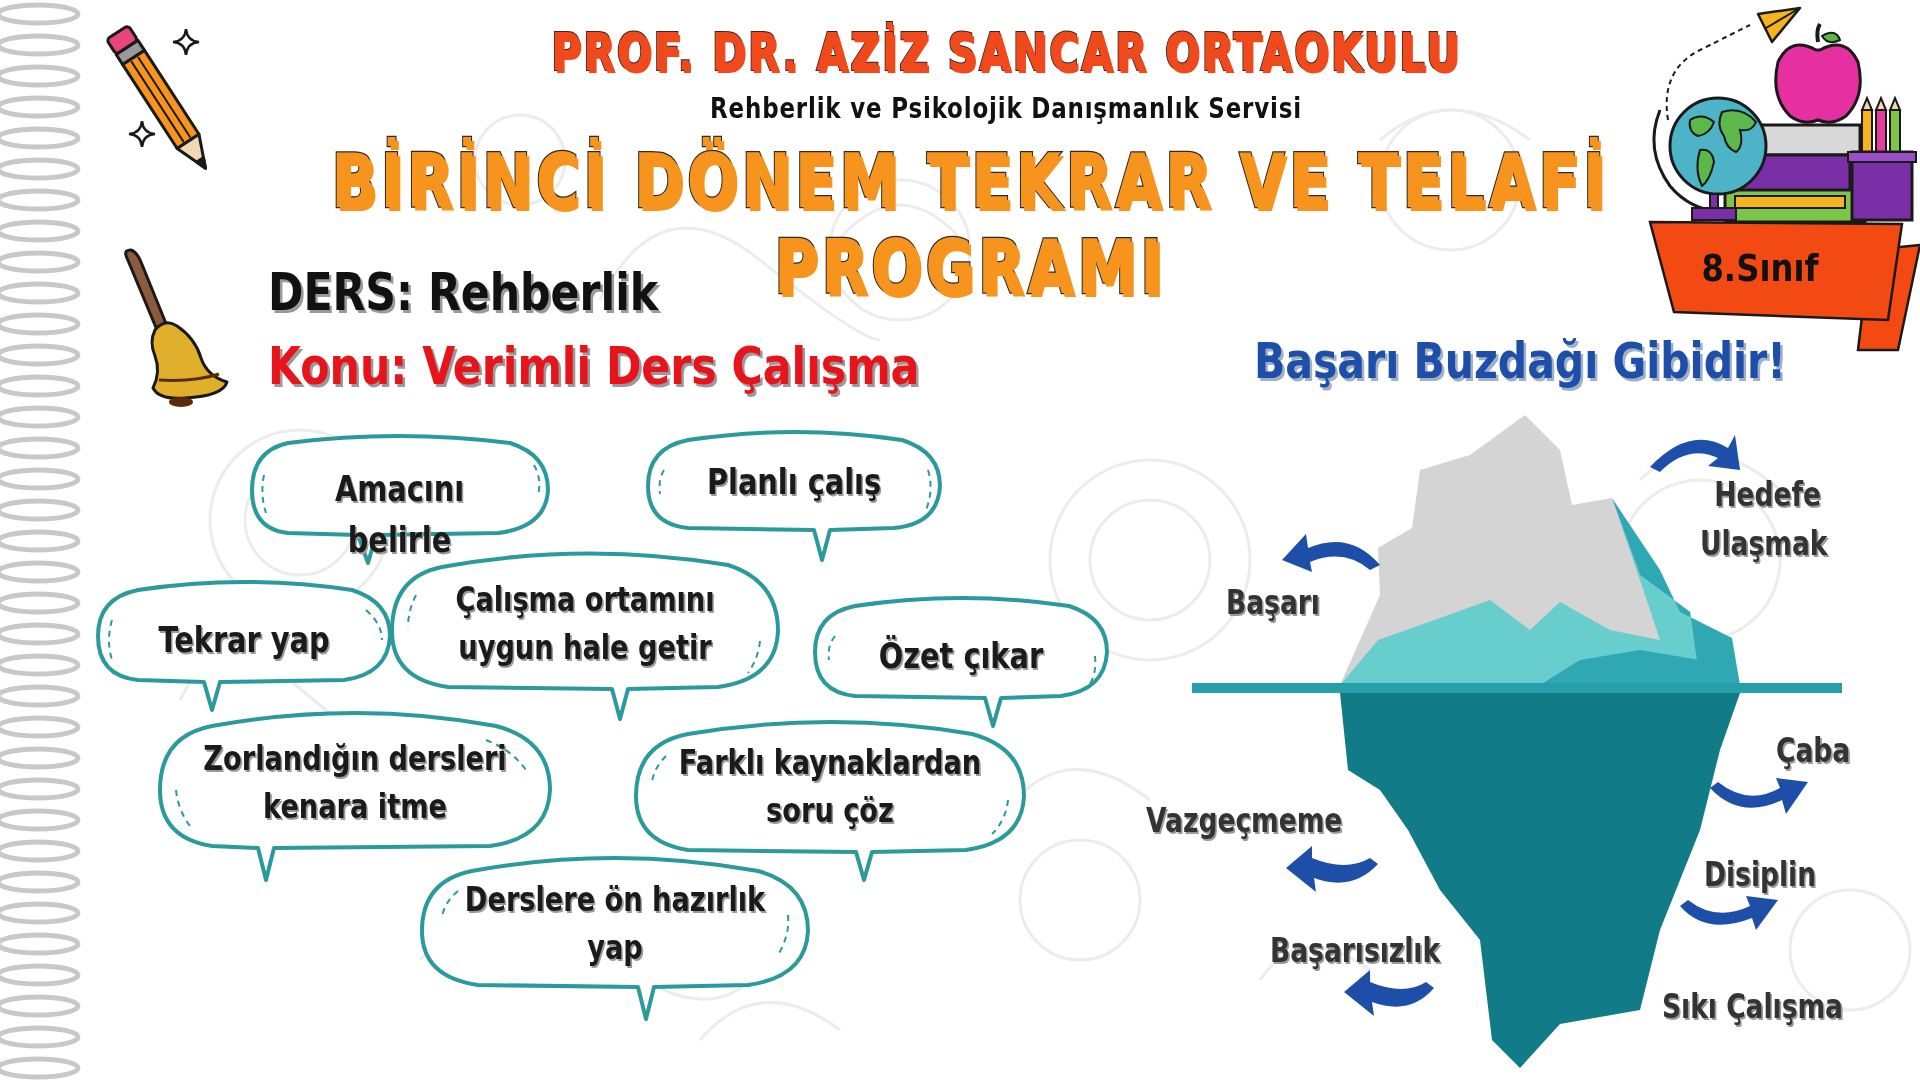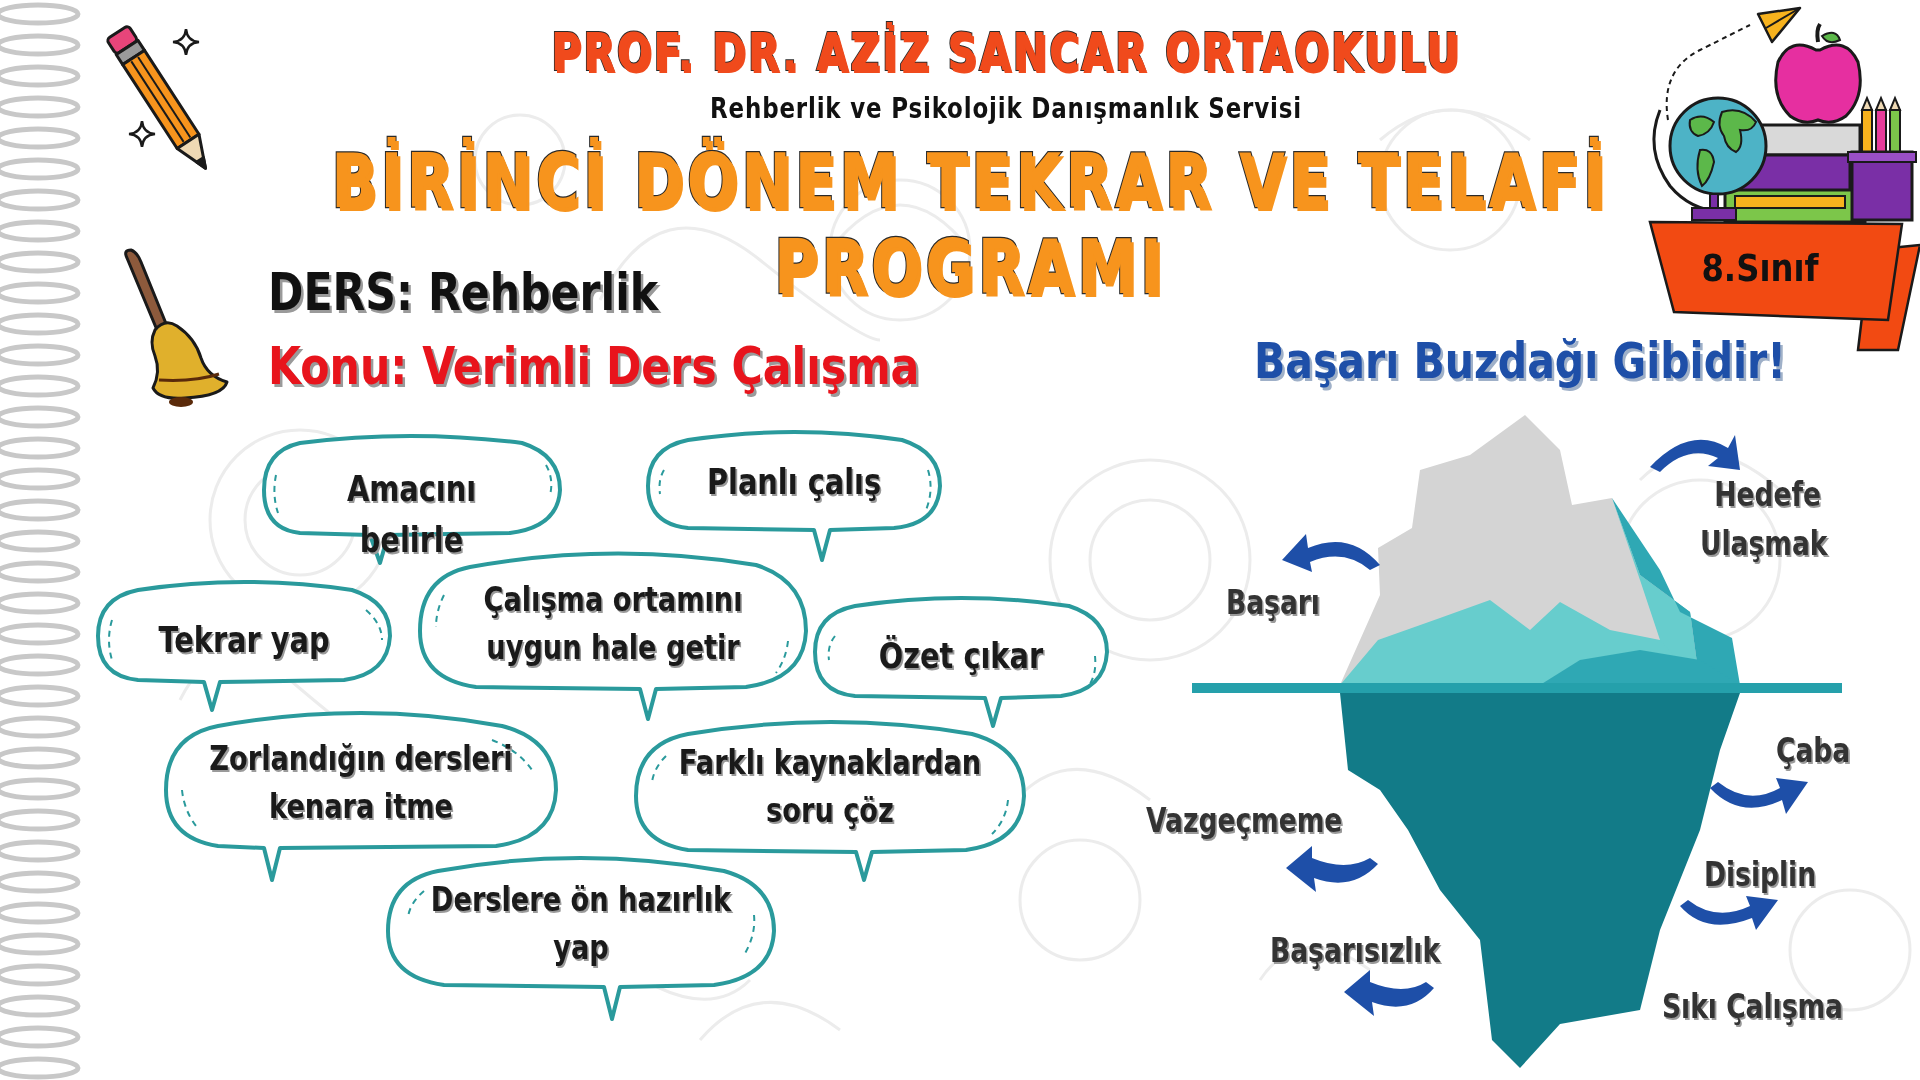--- a/index.html
+++ b/index.html
@@ -194,21 +194,21 @@
   <g>
     <polygon points="230,250 280,245 258,350 218,350" fill="#f24a12" stroke="#1a1a1a" stroke-width="2.5"></polygon>
     <polygon points="10,222 262,224 248,320 34,312" fill="#f24a12" stroke="#1a1a1a" stroke-width="2.5"></polygon>
   </g>
 </svg>
 <div class="abs banner-text">8.Sınıf</div>
 
 <div class="abs t-ders">DERS: Rehberlik</div>
 <div class="abs t-konu">Konu: Verimli Ders Çalışma</div>
 
-<div class="bubble" style="left:260px;top:435px;width:303px;height:130px">
+<div class="bubble" style="left:248px;top:435px;width:303px;height:130px">
   <svg width="303" height="130" viewBox="0 0 303 130">
     <path d="M40 8 Q150 -6 262 8 Q300 20 300 55 Q298 92 250 98 L128 100 L120 128 L110 100 L40 98 Q4 94 4 55 Q4 16 40 8Z" fill="#fff" stroke="#2a9a9c" stroke-width="4" stroke-linejoin="round"></path>
     <path d="M16 40 Q12 60 18 78" fill="none" stroke="#2a9a9c" stroke-width="2" stroke-dasharray="6 5"></path>
     <path d="M286 30 Q294 44 290 60" fill="none" stroke="#2a9a9c" stroke-width="2" stroke-dasharray="6 5"></path>
   </svg>
   <div class="txt" style="top:28px;font-size:36px">Amacını belirle</div>
 </div>
 
 <div class="bubble" style="left:644px;top:430px;width:300px;height:132px">
   <svg width="300" height="132" viewBox="0 0 300 132">
@@ -221,42 +221,42 @@
 
 <div class="bubble" style="left:94px;top:580px;width:300px;height:132px">
   <svg width="300" height="132" viewBox="0 0 300 132">
     <path d="M44 10 Q150 -6 258 10 Q296 22 296 56 Q294 94 250 100 L126 102 L118 130 L110 102 L44 100 Q4 96 4 56 Q4 18 44 10Z" fill="#fff" stroke="#2a9a9c" stroke-width="4" stroke-linejoin="round"></path>
     <path d="M18 40 Q12 60 18 80" fill="none" stroke="#2a9a9c" stroke-width="2" stroke-dasharray="6 5"></path>
     <path d="M272 30 Q288 44 288 60" fill="none" stroke="#2a9a9c" stroke-width="2" stroke-dasharray="6 5"></path>
   </svg>
   <div class="txt" style="top:34px;font-size:36px">Tekrar yap</div>
 </div>
 
-<div class="bubble" style="left:416px;top:551px;width:394px;height:170px">
+<div class="bubble" style="left:388px;top:551px;width:394px;height:170px">
   <svg width="394" height="170" viewBox="0 0 394 170">
     <path d="M54 16 Q196 -10 340 14 Q390 30 390 80 Q388 128 330 136 L240 138 L232 168 L224 138 L60 136 Q4 128 4 80 Q4 26 54 16Z" fill="#fff" stroke="#2a9a9c" stroke-width="4" stroke-linejoin="round"></path>
     <path d="M28 44 Q20 60 20 76" fill="none" stroke="#2a9a9c" stroke-width="2" stroke-dasharray="6 5"></path>
     <path d="M372 90 Q370 108 360 122" fill="none" stroke="#2a9a9c" stroke-width="2" stroke-dasharray="6 5"></path>
   </svg>
   <div class="txt" style="top:24px;font-size:34px">
     <div>Çalışma ortamını</div>
     <div>uygun hale getir</div>
   </div>
 </div>
 
 <div class="bubble" style="left:811px;top:596px;width:300px;height:132px">
   <svg width="300" height="132" viewBox="0 0 300 132">
     <path d="M44 10 Q150 -6 258 10 Q296 22 296 56 Q294 94 250 100 L190 102 L182 130 L174 102 L44 100 Q4 96 4 56 Q4 18 44 10Z" fill="#fff" stroke="#2a9a9c" stroke-width="4" stroke-linejoin="round"></path>
     <path d="M24 40 Q16 50 18 64" fill="none" stroke="#2a9a9c" stroke-width="2" stroke-dasharray="6 5"></path>
     <path d="M284 60 Q286 80 276 92" fill="none" stroke="#2a9a9c" stroke-width="2" stroke-dasharray="6 5"></path>
   </svg>
   <div class="txt" style="top:34px;font-size:36px">Özet çıkar</div>
 </div>
 
-<div class="bubble" style="left:162px;top:710px;width:398px;height:172px">
+<div class="bubble" style="left:156px;top:710px;width:398px;height:172px">
   <svg width="398" height="172" viewBox="0 0 398 172">
     <path d="M56 16 Q200 -10 340 16 Q394 30 394 80 Q392 128 334 136 L118 138 L110 170 L102 138 L56 136 Q4 128 4 80 Q4 26 56 16Z" fill="#fff" stroke="#2a9a9c" stroke-width="4" stroke-linejoin="round"></path>
     <path d="M20 80 Q22 100 34 116" fill="none" stroke="#2a9a9c" stroke-width="2" stroke-dasharray="6 5"></path>
     <path d="M330 30 Q356 40 370 60" fill="none" stroke="#2a9a9c" stroke-width="2" stroke-dasharray="6 5"></path>
   </svg>
   <div class="txt" style="top:24px;font-size:34px">
     <div>Zorlandığın dersleri</div>
     <div>kenara itme</div>
   </div>
 </div>
@@ -266,21 +266,21 @@
     <path d="M56 14 Q200 -10 340 14 Q392 28 392 76 Q390 122 334 130 L240 132 L232 160 L224 132 L56 130 Q4 122 4 76 Q4 24 56 14Z" fill="#fff" stroke="#2a9a9c" stroke-width="4" stroke-linejoin="round"></path>
     <path d="M34 36 Q22 48 20 62" fill="none" stroke="#2a9a9c" stroke-width="2" stroke-dasharray="6 5"></path>
     <path d="M376 80 Q374 100 360 114" fill="none" stroke="#2a9a9c" stroke-width="2" stroke-dasharray="6 5"></path>
   </svg>
   <div class="txt" style="top:18px;font-size:34px">
     <div>Farklı kaynaklardan</div>
     <div>soru çöz</div>
   </div>
 </div>
 
-<div class="bubble" style="left:384px;top:855px;width:394px;height:166px">
+<div class="bubble" style="left:418px;top:855px;width:394px;height:166px">
   <svg width="394" height="166" viewBox="0 0 394 166">
     <path d="M54 16 Q196 -10 340 16 Q390 30 390 76 Q388 122 330 130 L236 132 L228 164 L220 132 L60 130 Q4 122 4 76 Q4 26 54 16Z" fill="#fff" stroke="#2a9a9c" stroke-width="4" stroke-linejoin="round"></path>
     <path d="M40 36 Q26 48 24 62" fill="none" stroke="#2a9a9c" stroke-width="2" stroke-dasharray="6 5"></path>
     <path d="M370 60 Q372 80 360 100" fill="none" stroke="#2a9a9c" stroke-width="2" stroke-dasharray="6 5"></path>
   </svg>
   <div class="txt" style="top:20px;font-size:34px">
     <div>Derslere ön hazırlık</div>
     <div>yap</div>
   </div>
 </div>

